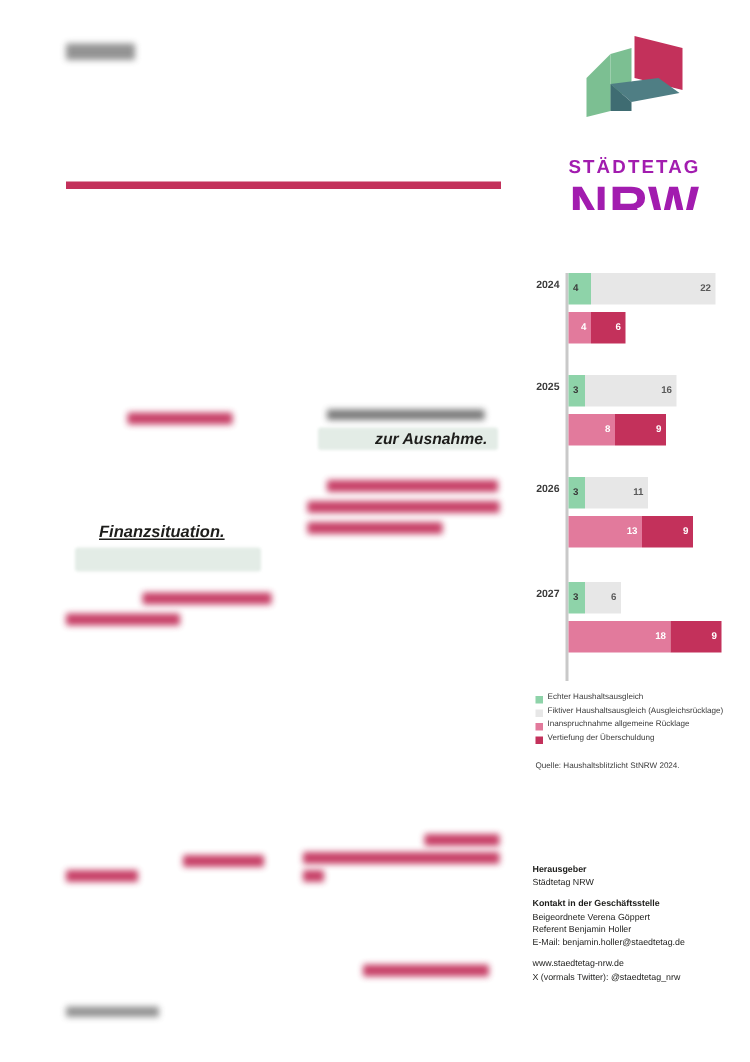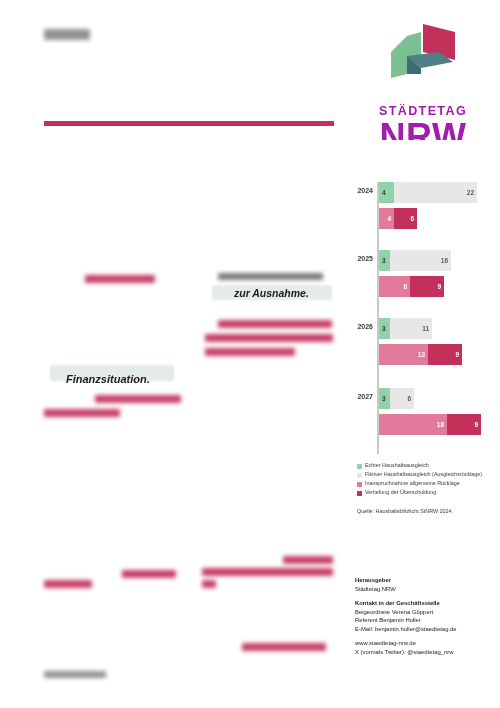--- a/index.html
+++ b/index.html
@@ -190,28 +190,28 @@
       <span class="l1">STÄDTETAG</span>
       <span class="l2">NRW</span>
     </div>
   </div>
 
   <div class="redact crim" style="left:85px; top:275px; width:70px; height:8px;"></div>
 
   <div class="redact dark" style="left:218px; top:273px; width:105px; height:7px;"></div>
 
   <div class="highlight-box" style="left:212px; top:285px; width:120px; height:15px;"></div>
-  <div class="legible" style="left:234px; top:287px; font-size:10.5px;">zur Ausnahme.</div>
+  <div class="legible" style="left:250px; top:287px; font-size:10.5px;">zur Ausnahme.</div>
 
   <div class="redact crim" style="left:218px; top:320px; width:114px; height:8px;"></div>
   <div class="redact crim" style="left:205px; top:334px; width:128px; height:8px;"></div>
   <div class="redact crim" style="left:205px; top:348px; width:90px; height:8px;"></div>
 
   <div class="highlight-box" style="left:50px; top:365px; width:124px; height:16px;"></div>
-  <div class="legible" style="left:66px; top:373px; font-size:11px;">Finanzsituation.</div>
+  <div class="legible" style="left:66px; top:349px; font-size:11px;text-decoration:underline;">Finanzsituation.</div>
 
   <div class="redact crim" style="left:95px; top:395px; width:86px; height:8px;"></div>
   <div class="redact crim" style="left:44px; top:409px; width:76px; height:8px;"></div>
 
   <div class="redact crim" style="left:283px; top:556px; width:50px; height:8px;"></div>
   <div class="redact crim" style="left:202px; top:568px; width:131px; height:8px;"></div>
   <div class="redact crim" style="left:122px; top:570px; width:54px; height:8px;"></div>
   <div class="redact crim" style="left:202px; top:580px; width:14px; height:8px;"></div>
   <div class="redact crim" style="left:44px; top:580px; width:48px; height:8px;"></div>
 

